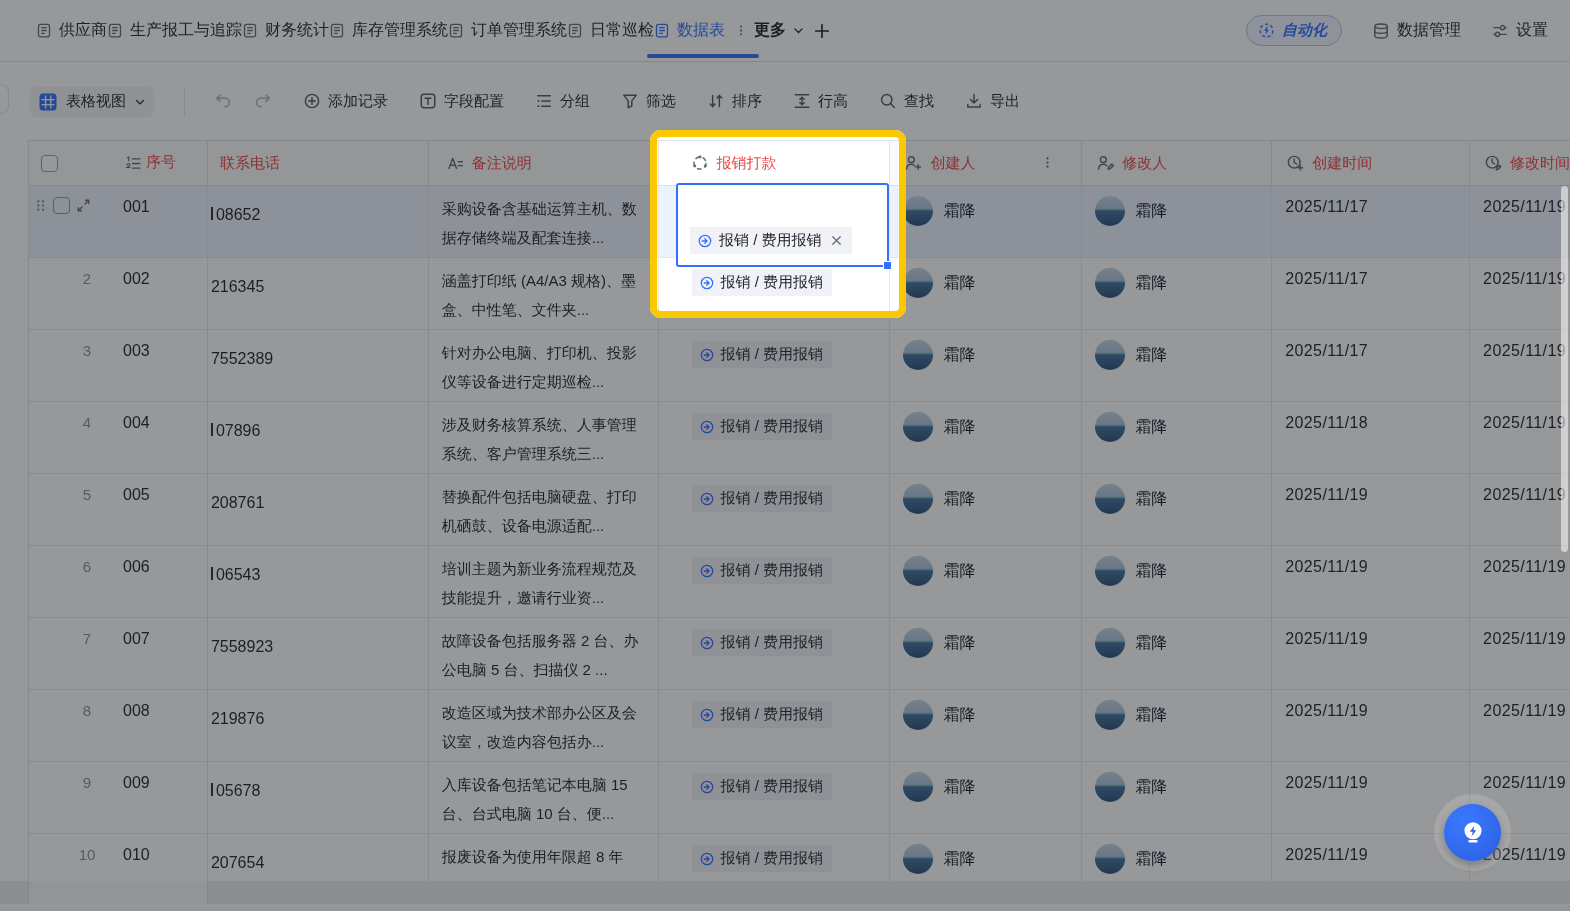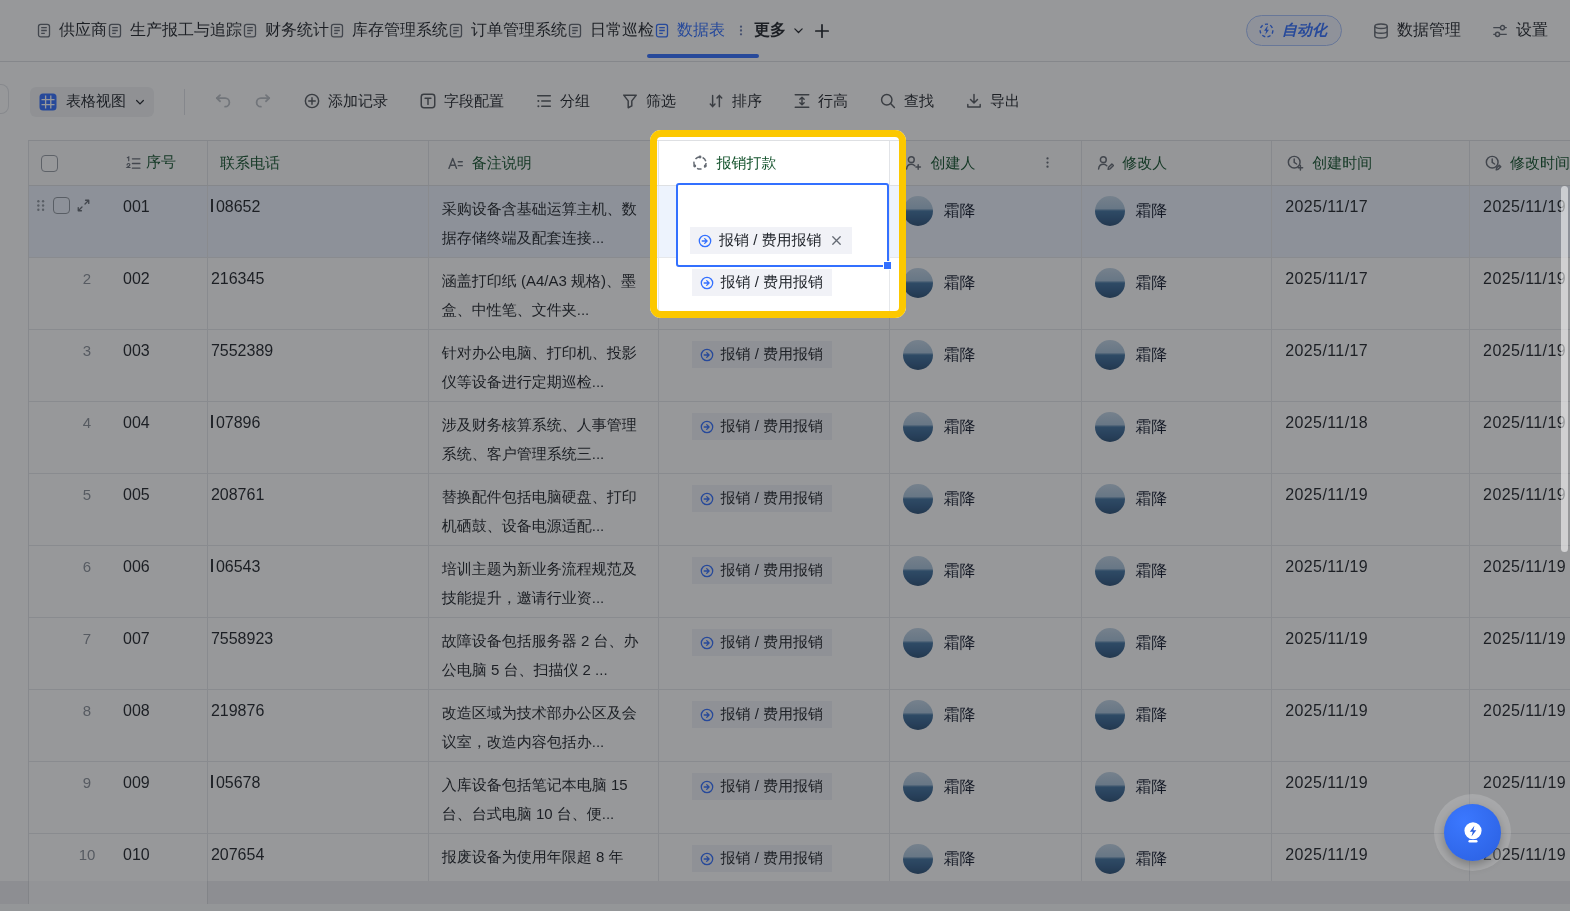--- a/index.html
+++ b/index.html
@@ -34,21 +34,21 @@
   .view-switch .vlabel { font-size:15px; color:#1f2329; }
   .tb-sep { width:1px; height:26px; background:#dfe1e5; margin:0 28px 0 30px; }
   .tb-icnbtn { margin-right:22px; color:#bbbfc5; cursor:default; }
   .tb-item { display:flex; gap:7px; font-size:15px; color:#1f2329; cursor:pointer; margin-right:31px; white-space:nowrap; }
   .tb-item .ticon { color:#55595f; }
 
   
   .grid { position:absolute; left:28px; top:140px; width:1612px; height:741px; overflow:hidden;
           border-top:1px solid #dee0e3; border-left:1px solid #e2e4e8; }
   .grid-header { display:flex; height:45px; background:#fbfbfc; border-bottom:1px solid #dee0e3; }
-  .gh-cell { position:relative; display:flex; align-items:center; border-right:1px solid #e2e4e8; background:#fbfbfc; font-size:15px; color:#14532d; }
+  .gh-cell { position:relative; display:flex; align-items:center; border-right:1px solid #e2e4e8; background:#fbfbfc; font-size:15px; color:#ef4444; }
   .gh-cell .ticon { color:#646a73; flex:none; }
   .gh-label { margin-left:8px; white-space:nowrap; }
   .c1 { width:179px; } .c2 { width:221px; } .c3 { width:230px; } .c4 { width:232px; background:#fff; }
   .c5 { width:192px; } .c6 { width:190px; } .c7 { width:198px; } .c8 { width:170px; }
   .gh-cell.c2 { padding-left:12px; }
   .gh-cell.c3 { padding-left:18px; }
   .gh-cell.c4 { padding-left:32px; }
   .gh-cell.c5, .gh-cell.c6, .gh-cell.c7, .gh-cell.c8 { padding-left:14px; }
   .gh-checkbox { position:absolute; left:12px; top:14px; width:17px; height:17px; border:1.6px solid #989da4; border-radius:4px; background:#fff; cursor:pointer; }
   .gh-c1-icon { position:absolute; left:96px; top:14px; color:#646a73; }
@@ -57,21 +57,21 @@
 
   .grid-row { display:flex; height:72px; border-bottom:1px solid #e6e8eb; background:#fff; }
   .grid-row.selected { background:#edf3fd; }
   .grid-row.selected .gcell { background:#edf3fd; }
   .gcell { position:relative; border-right:1px solid #e6e8eb; background:#fff; font-size:16px; overflow:hidden; }
   .row-num { position:absolute; left:44px; top:12px; width:28px; text-align:center; font-size:15px; color:#8a9099; }
   .row-controls { display:none; position:absolute; left:5px; top:11px; align-items:center; gap:6px; }
   .grid-row.selected .row-controls { display:flex; }
   .row-checkbox { width:17px; height:17px; border:1.6px solid #8f959e; border-radius:4px; background:transparent; cursor:pointer; }
   .serial { position:absolute; left:94px; top:12px; color:#1f2329; }
-  .phone { position:absolute; left:3px; top:12px; white-space:nowrap; }
+  .phone { position:absolute; left:3px; top:20px; white-space:nowrap; }
   .phone.clipped::before { content:""; display:inline-block; width:2.5px; height:13px; background:#2a2e34; margin-right:2.5px; }
   .remark { padding:8px 10px 0 13px; font-size:15px; line-height:29px; color:#1f2329;
             display:-webkit-box; -webkit-line-clamp:2; -webkit-box-orient:vertical; }
   .tagwrap { position:absolute; left:33px; top:11px; }
   .tag { display:inline-flex; align-items:center; gap:6px; height:27px; padding:0 9px 0 7px; background:#f1f2f7; border-radius:0; font-size:15px; color:#1f2329; white-space:nowrap; }
   .person { position:absolute; left:13px; top:10px; display:flex; align-items:center; gap:10px; }
   .avatar { width:30px; height:30px; border-radius:50%; flex:none;
             background:linear-gradient(180deg,#c3d5e6 0%,#a9c3da 42%,#41729f 50%,#35608c 78%,#2c5076 100%); }
   .pname { font-size:16px; color:#0f172a; }
   .datev { position:absolute; left:13px; top:12px; white-space:nowrap; letter-spacing:0.4px; }

